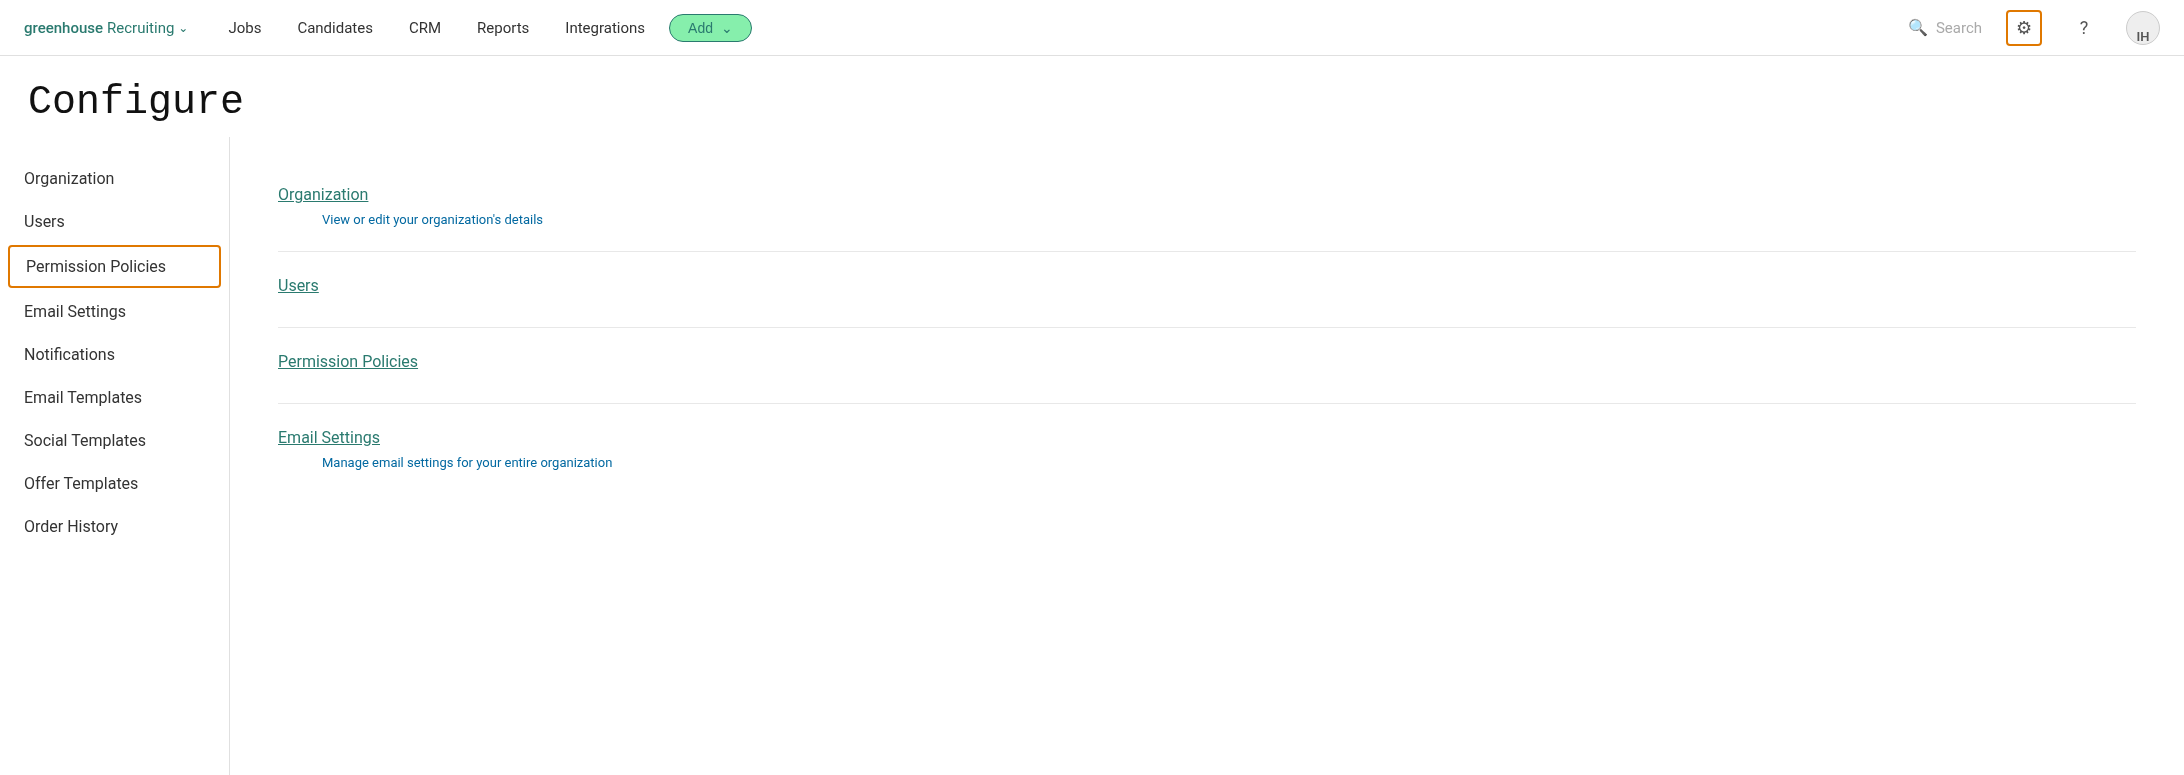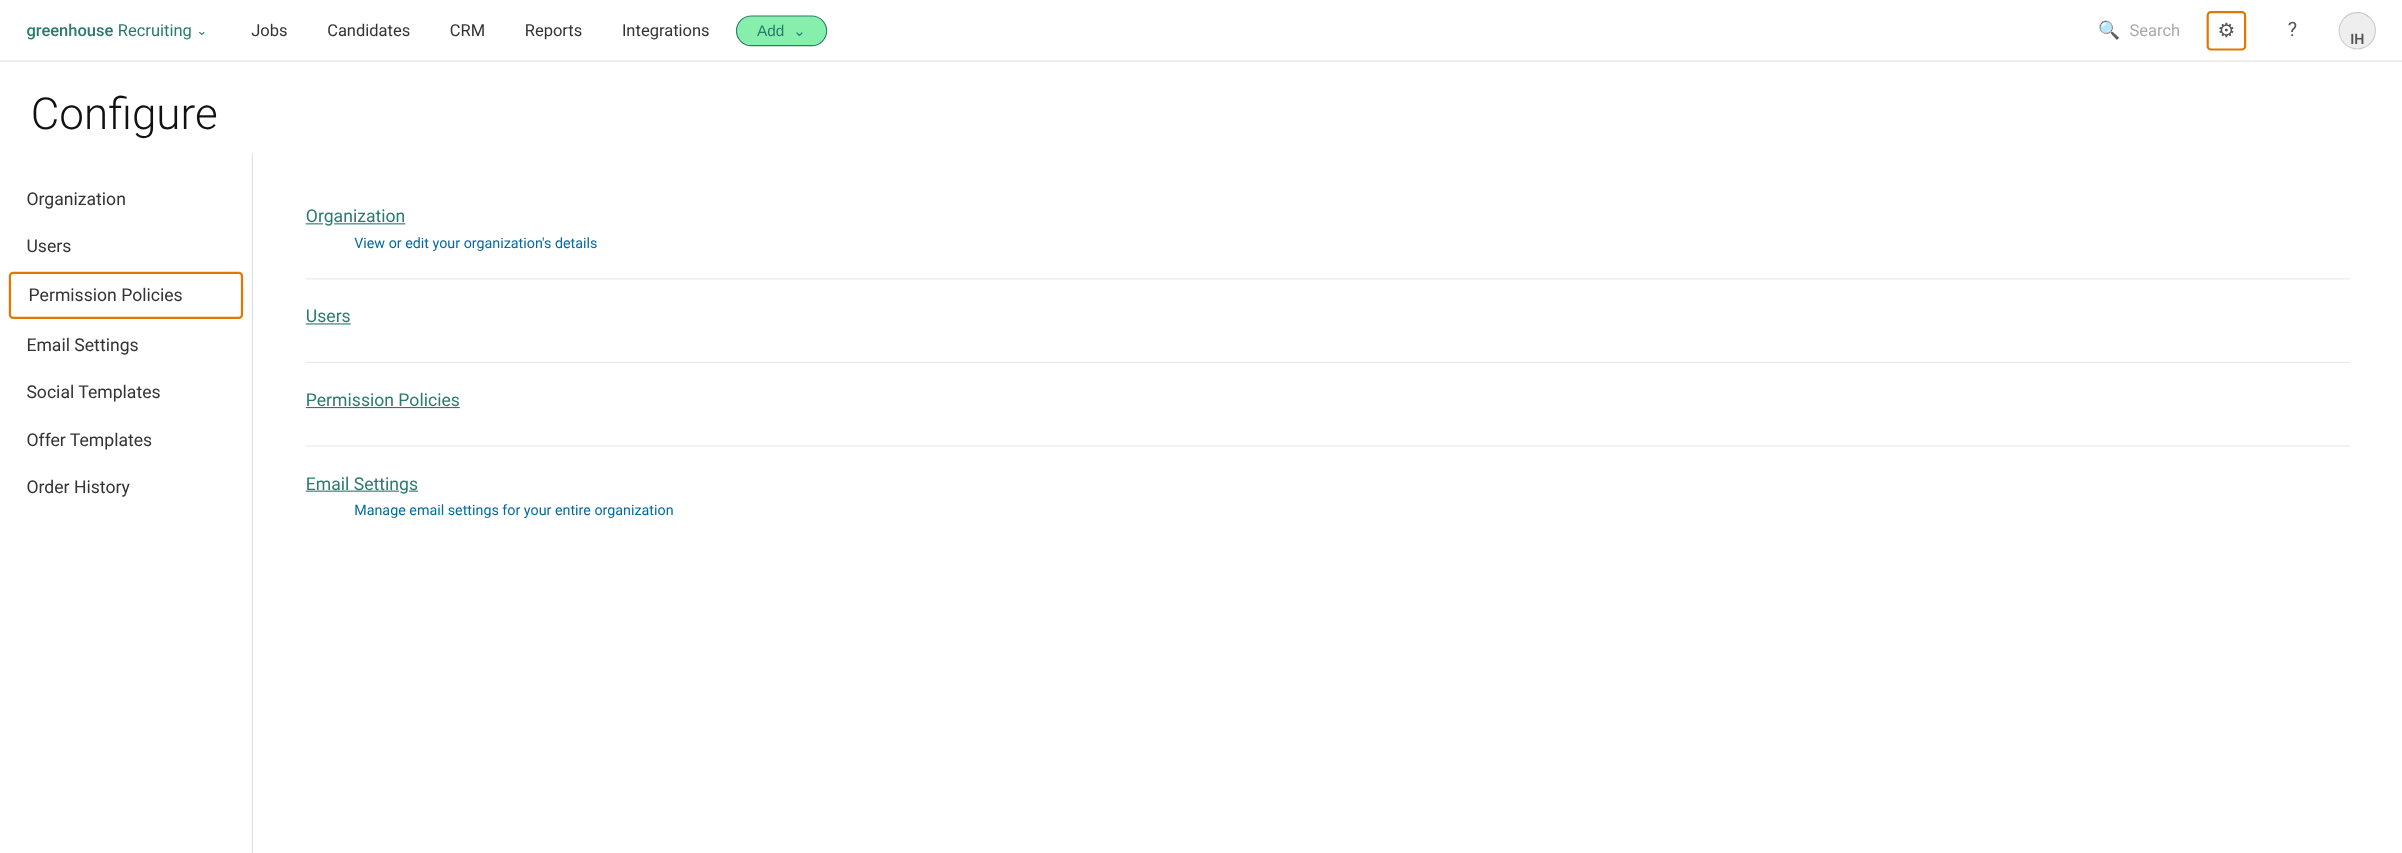--- a/index.html
+++ b/index.html
@@ -87,20 +87,21 @@
       justify-content: center;
       font-size: 13px;
       font-weight: 600;
       color: #555;
       cursor: pointer;
     }
 
     
     .page-header {
       padding: 24px 16px 12px 28px;
+      font-family: Liberation Mono, monospace;
     }
     .page-title {
       font-size: 40px;
       font-weight: 300;
       color: #111;
     }
 
     .content-area {
       display: flex;
       min-height: calc(100vh - 120px);
@@ -201,20 +202,22 @@
 </div>
 
 <div class="content-area">
 
   <aside class="sidebar">
     <div id="sidebar-items">
         <div class="sidebar-item">Organization</div>
         <div class="sidebar-item">Users</div>
         <div class="sidebar-item active">Permission Policies</div>
         <div class="sidebar-item">Email Settings</div>
+        <div class="sidebar-item">Notifications</div>
+        <div class="sidebar-item">Email Templates</div>
         <div class="sidebar-item">Social Templates</div>
         <div class="sidebar-item">Offer Templates</div>
         <div class="sidebar-item">Order History</div>
       </div>
   </aside>
 
   <main class="main-content">
     <div id="section-list">
         <div class="section-item"><a class="section-link">Organization</a><p class="section-desc">View or edit your organization's details</p></div>
         <div class="section-item"><a class="section-link">Users</a></div>

